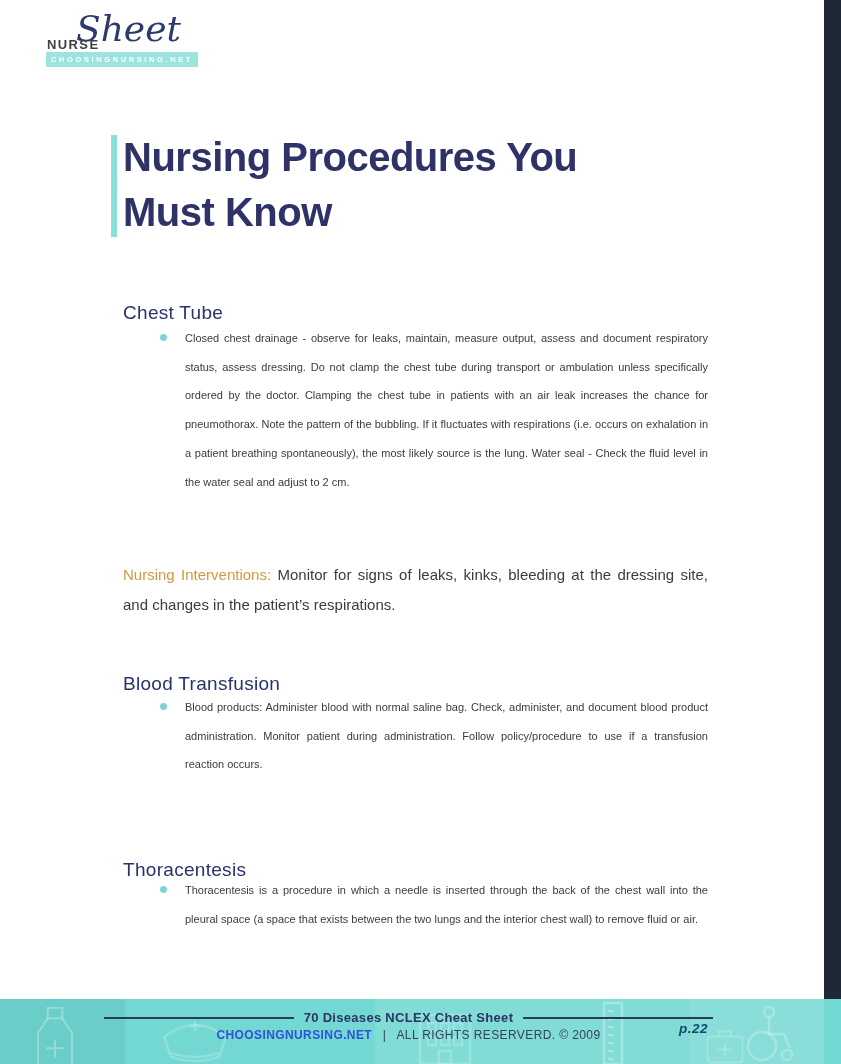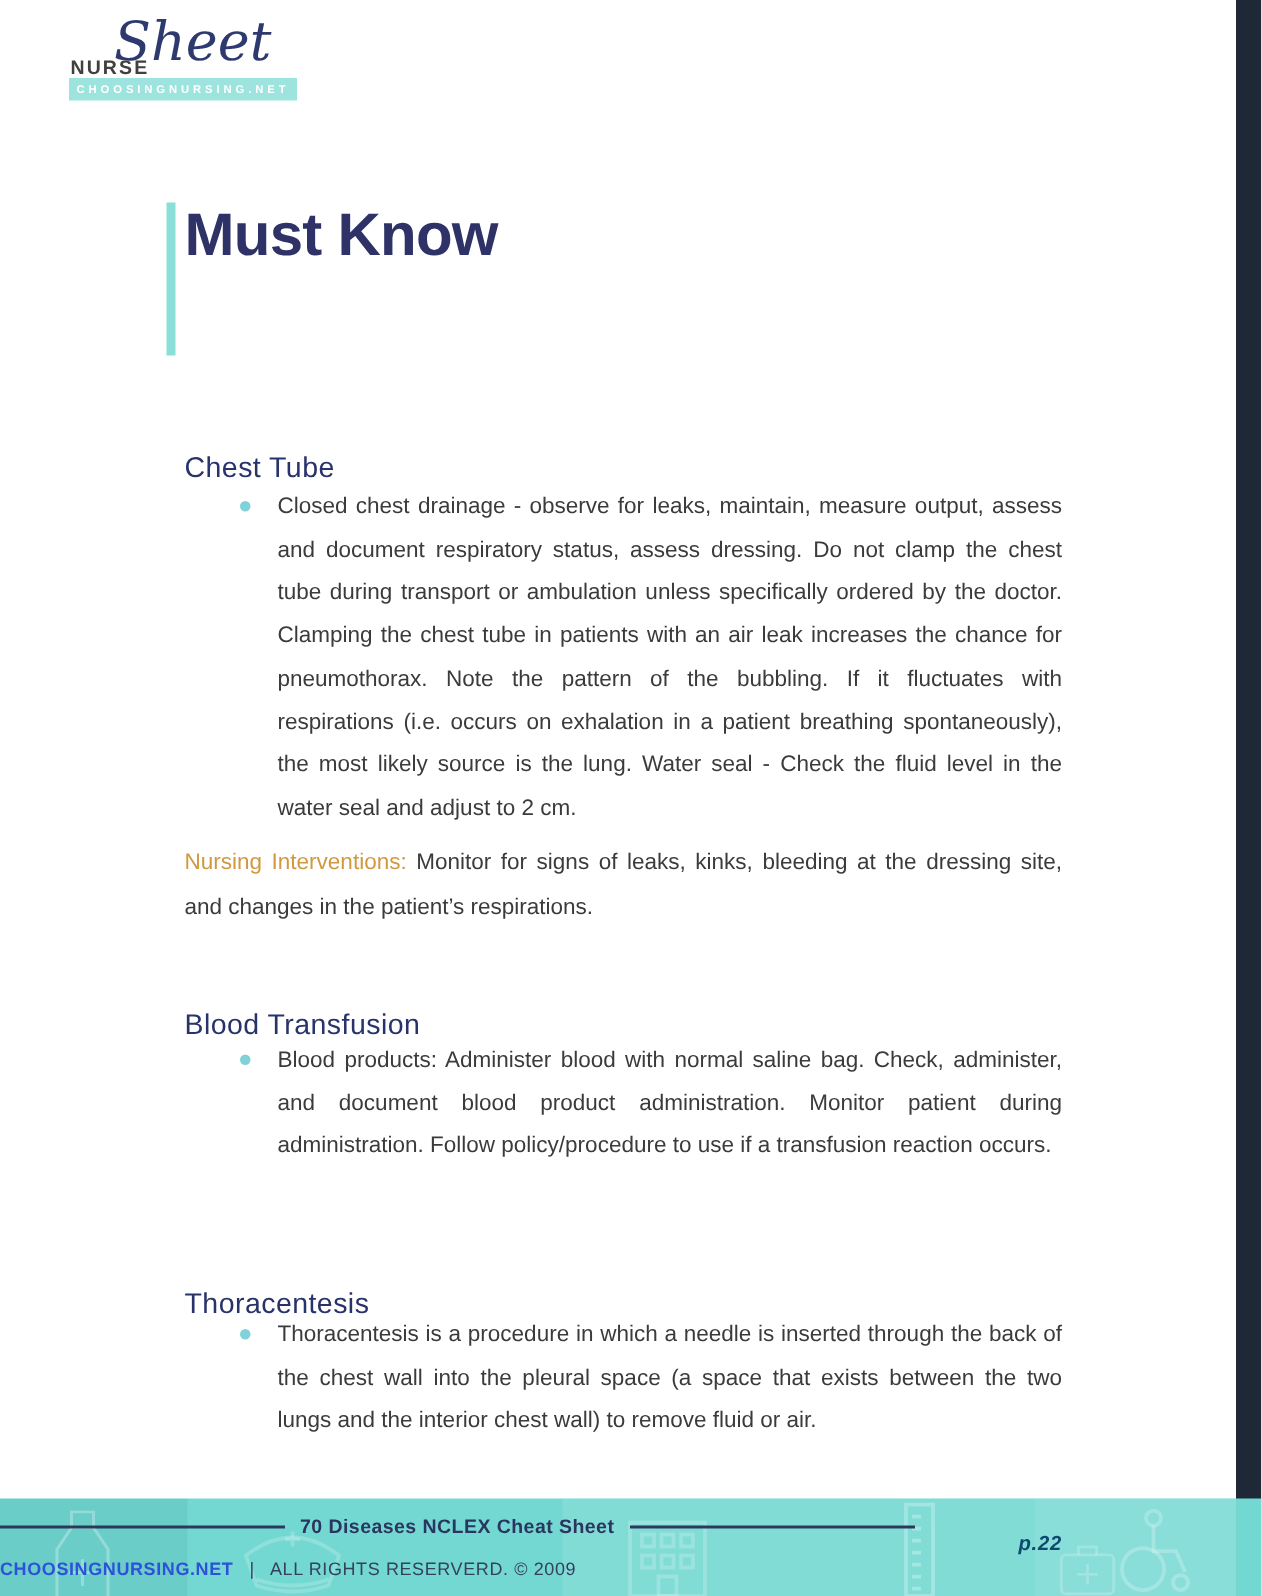--- a/index.html
+++ b/index.html
@@ -32,40 +32,40 @@
   .h2-chest { top:271px; }
   .h2-blood { top:642px;text-align:center; }
   .h2-thora { top:828px; }
 
   .bullet-row { position:absolute; left:160px; display:flex; align-items:flex-start; }
   .bullet-chest { top:324px; }
   .bullet-blood { top:693px; }
   .bullet-thora { top:876px; }
   .bullet-dot { flex:0 0 7px; width:7px; height:7px; border-radius:50%; background:#7fd2d8;
                 margin-top:10px; }
-  .bullet-text { margin-left:18px; width:523px; font-size:15px; line-height:28.7px;
+  .bullet-text { margin-left:18px; width:523px; font-size:11px; line-height:28.7px;
                  color:#3b3b3b; text-align:justify; }
 
   .note { position:absolute; left:123px; top:560px; width:585px; font-size:15px;
           line-height:30px; color:#3b3b3b; text-align:justify; }
   .note-label { color:#d1993f; }
 
   
   .footer { position:absolute; left:0; top:999px; width:841px; height:65px;
             background:#74d8d2; overflow:hidden; }
   .band { position:absolute; top:0; height:65px; }
   .band-dark   { left:0;     width:125px; background:rgba(22,110,110,0.10); }
   .band-light1 { left:375px; width:315px; background:rgba(255,255,255,0.10); }
   .band-light2 { left:690px; width:134px; background:rgba(255,255,255,0.16); }
 
   .f-icon { position:absolute; opacity:0.9; }
   .f-icon svg { display:block; }
 
   .footer-center { position:absolute; left:0; right:24px; top:11px; display:flex;
-                   flex-direction:column; align-items:flex-start; gap:14px; }
+                   flex-direction:column; align-items:center; gap:3px; }
   .f-row1 { display:flex; align-items:center; gap:10px; }
   .hline { width:190px; height:2px; background:#2b3a5a; }
   .sheet-title { font-size:13px; font-weight:700; color:#2a3560; letter-spacing:0.3px;
                  white-space:nowrap; }
   .f-row2 { font-size:12px; letter-spacing:0.4px; white-space:nowrap; }
   .f-site { color:#2d52d9; font-weight:700; text-decoration:none; }
   .f-sep { color:#33415c; margin:0 7px; }
   .f-rights { color:#33415c; }
   .page-num { position:absolute; right:133px; top:22px; font-size:13.5px; font-weight:700;
               font-style:italic; color:#0c4a6e; letter-spacing:0.5px; }
@@ -78,20 +78,21 @@
   <div class="edge-strip"></div>
 
   <div class="logo">
     <span class="logo-script">Sheet</span>
     <span class="logo-nurse">NURSE</span>
     <div class="logo-band">CHOOSINGNURSING.NET</div>
   </div>
 
   <div class="accent-bar"></div>
   <h1 class="page-title">
+    <div>Nursing Procedures You</div>
     <div>Must Know</div>
   </h1>
 
   <h2 class="h2 h2-chest">Chest Tube</h2>
   <div class="bullet-row bullet-chest">
     <span class="bullet-dot"></span>
     <p class="bullet-text">Closed chest drainage - observe for leaks, maintain, measure output, assess and document respiratory status, assess dressing. Do not clamp the chest tube during transport or ambulation unless specifically ordered by the doctor. Clamping the chest tube in patients with an air leak increases the chance for pneumothorax. Note the pattern of the bubbling. If it fluctuates with respirations (i.e. occurs on exhalation in a patient breathing spontaneously), the most likely source is the lung. Water seal - Check the fluid level in the water seal and adjust to 2 cm.</p>
   </div>
   <p class="note">
     <span class="note-label">Nursing Interventions:</span>

